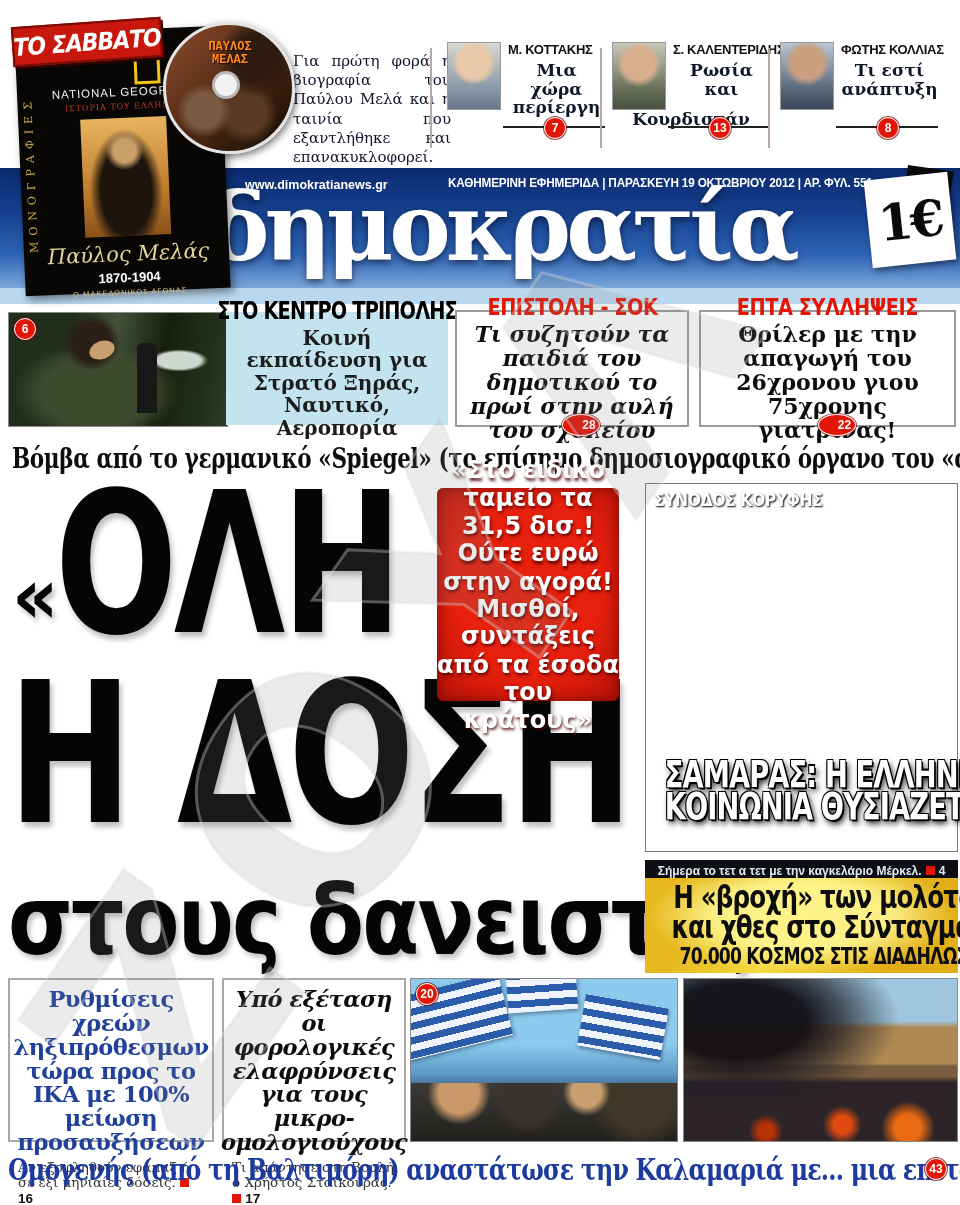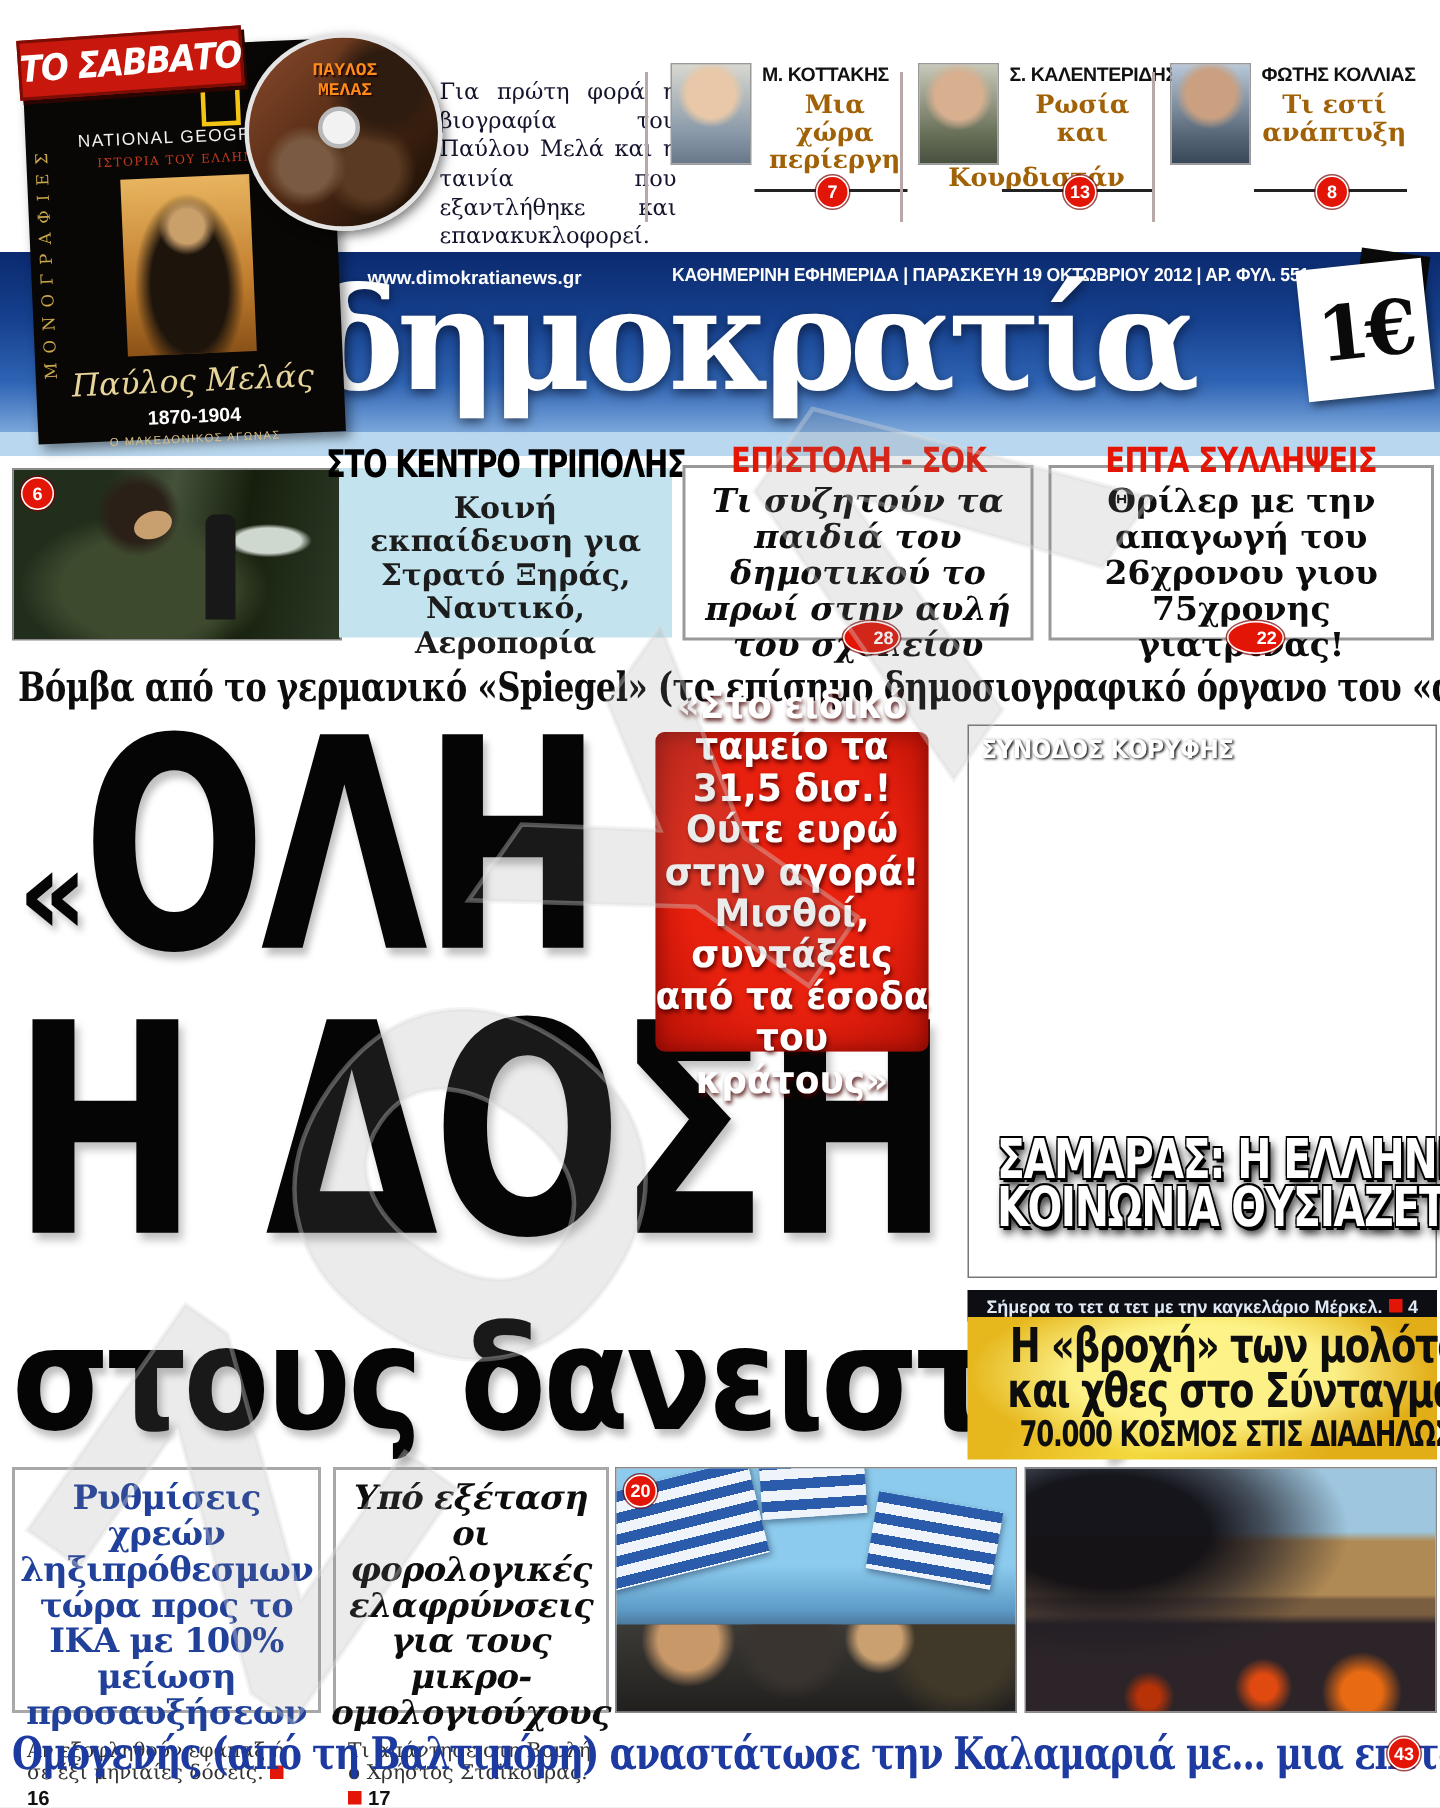--- a/index.html
+++ b/index.html
@@ -45,21 +45,21 @@
   .vsep{top:48px;width:2px;height:100px;background:#b8a8a8;}
 
   
   .columnist{top:42px;width:158px;}
   .col-photo{width:52px;height:66px;border:1px solid #999;float:left;margin-right:7px;}
   .ph1{background:radial-gradient(circle at 50% 30%,#e8c8a8 0 30%,transparent 42%),linear-gradient(180deg,#d8d8d0,#8898a8 70%,#687888);}
   .ph2{background:radial-gradient(circle at 50% 32%,#d8b090 0 30%,transparent 44%),linear-gradient(180deg,#c8c8b8,#687058 70%,#485040);}
   .ph3{background:radial-gradient(circle at 50% 30%,#caa080 0 30%,transparent 44%),linear-gradient(180deg,#b8c8d8,#586878 70%,#384858);}
   .col-name{font-size:13px;font-weight:bold;color:#111;letter-spacing:-.3px;white-space:nowrap;}
   .col-title{font-family:"DejaVu Serif",serif;font-weight:bold;font-size:17px;line-height:1.1;
-    color:#a16207;text-align:center;margin-top:4px;}
+    color:#0f172a;text-align:center;margin-top:4px;}
   .col-rule{position:absolute;top:84px;left:56px;right:0;border-top:2px solid #222;}
   .col-badge{position:absolute;top:-11px;left:50%;margin-left:-10px;}
   .badge{width:20px;height:20px;border-radius:50%;background:#e21507;color:#fff;
     display:flex;align-items:center;justify-content:center;font-size:12px;font-weight:bold;
     border:1.5px solid #fff;box-shadow:0 0 0 1px rgba(120,0,0,.7);box-sizing:content-box;}
 
   
   .masthead{left:0;top:168px;width:960px;height:120px;
     background:linear-gradient(180deg,#0b2a6e 0%,#16418f 38%,#2e63b4 72%,#7aa6da 100%);z-index:10;}
   .mh-site{left:245px;top:10px;color:#fff;font-size:12.5px;font-weight:bold;}

